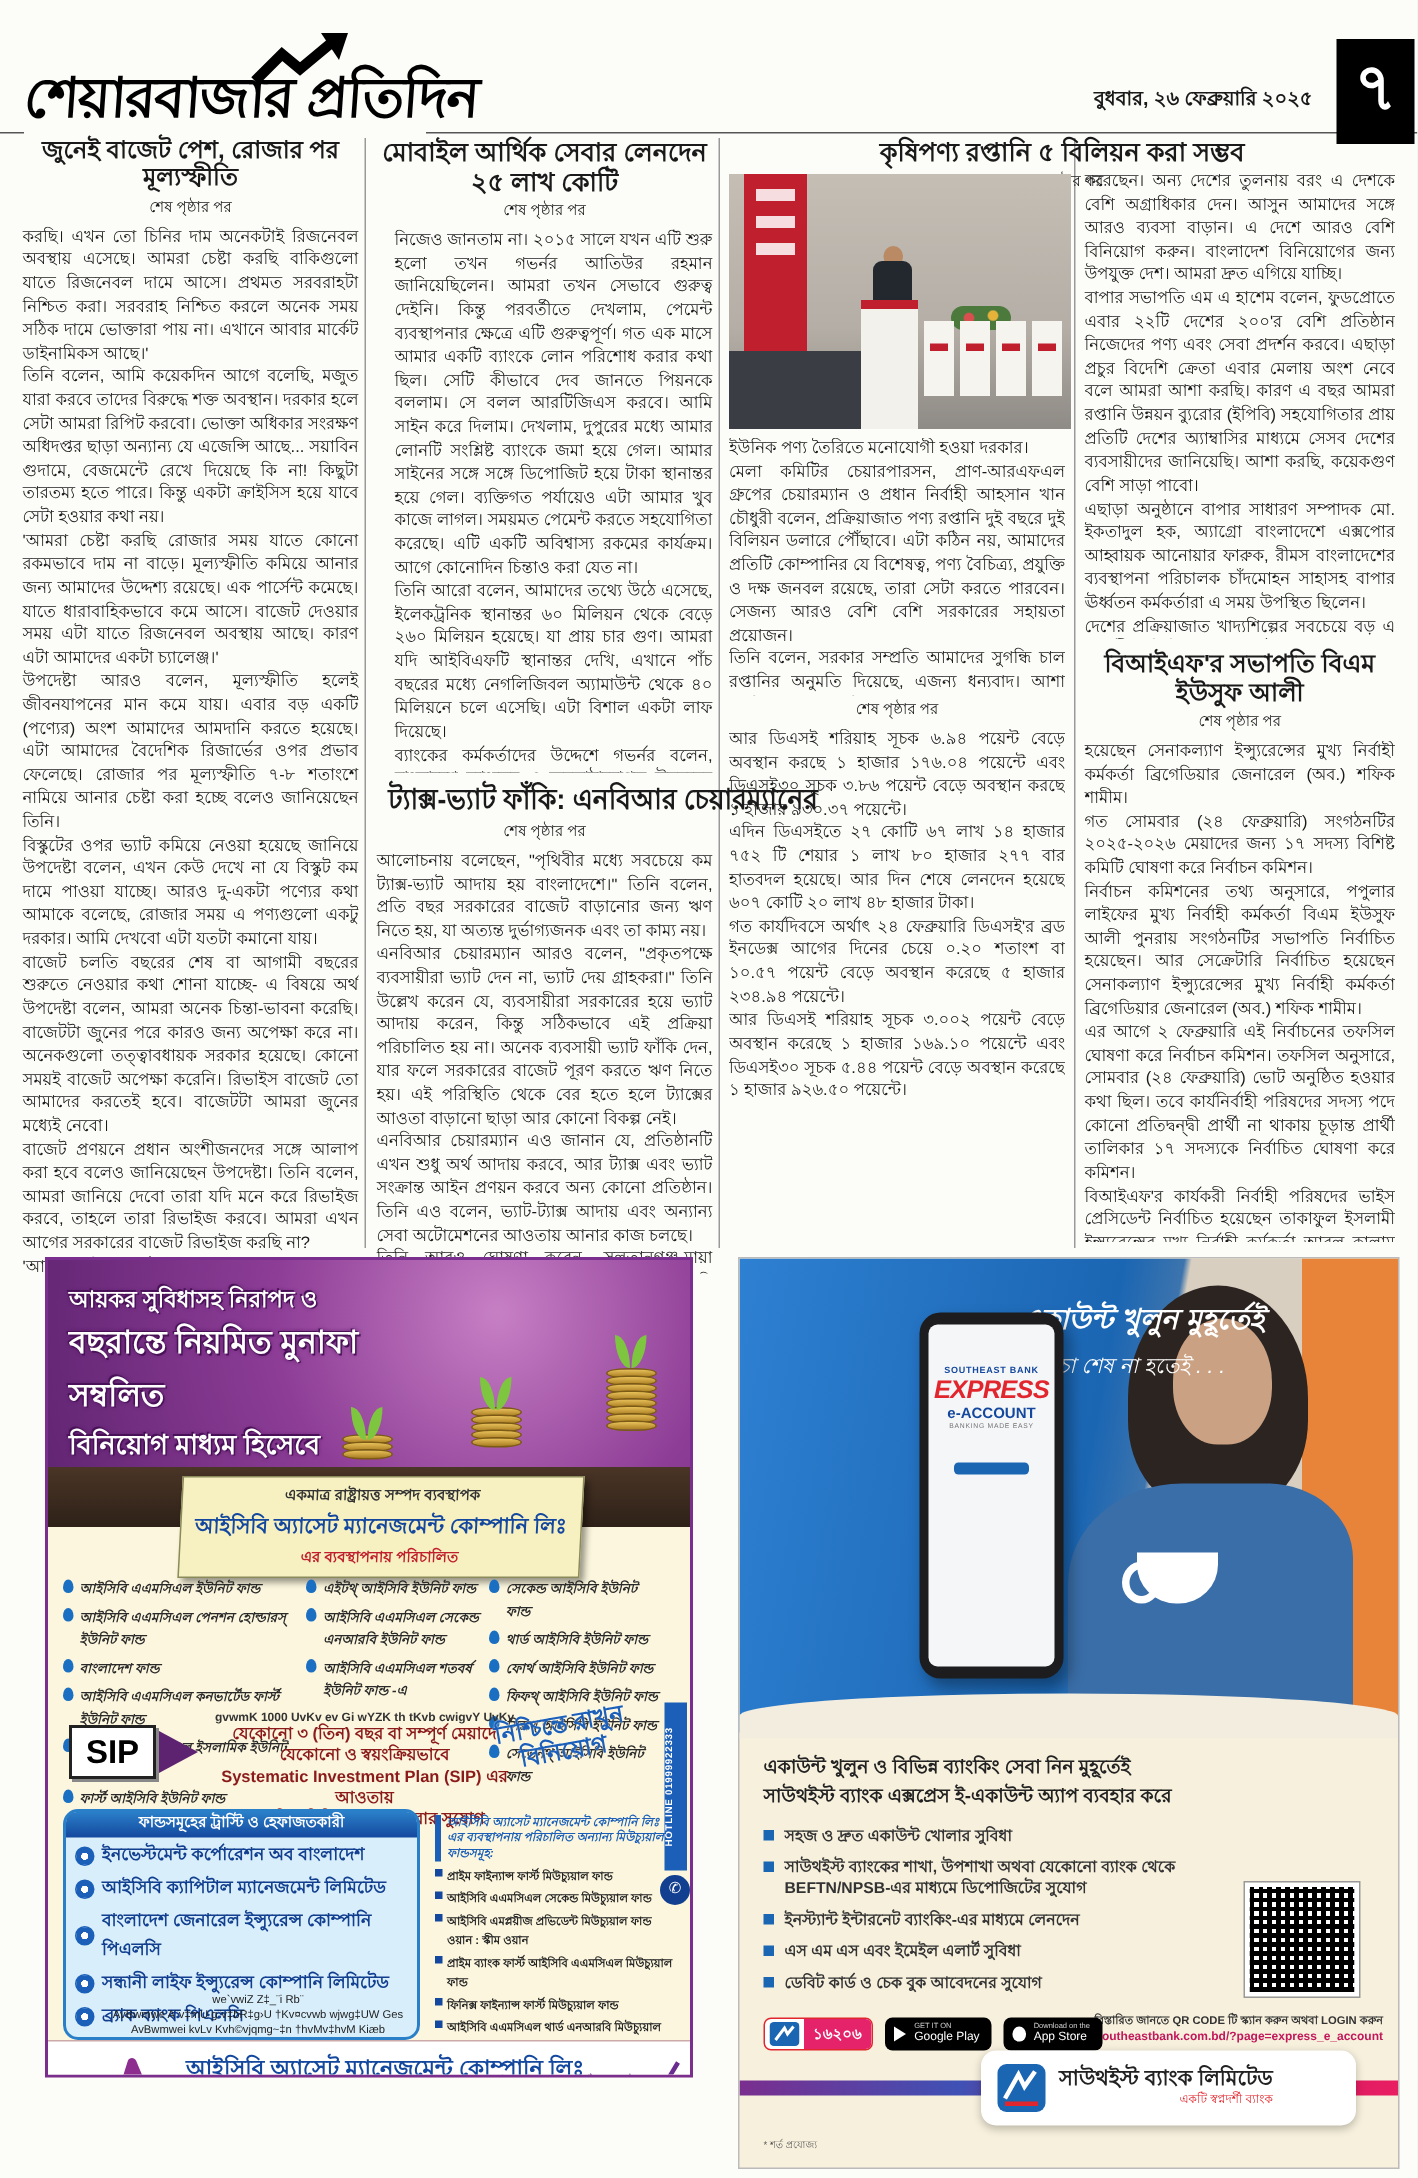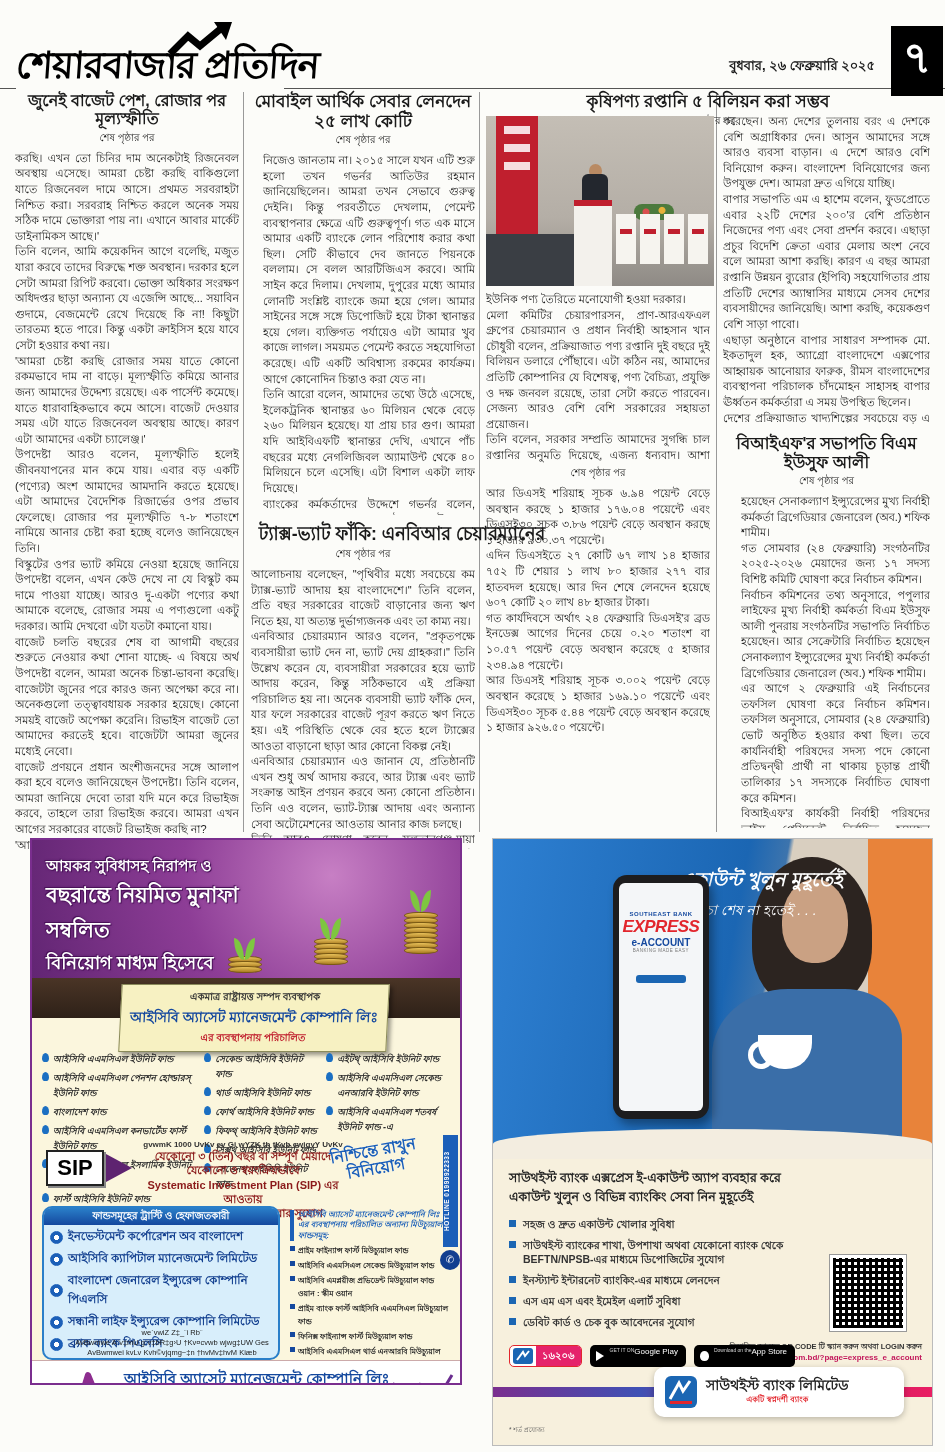--- a/index.html
+++ b/index.html
@@ -106,28 +106,28 @@
   .sb-item { display:flex; font-size:10.5px; color:#333; font-weight:bold; margin-bottom:7px; line-height:1.35; }
   .sb-item .sq { width:7px; height:7px; background:#1b66b3; margin:3px 7px 0 0; flex:none; }
   .qr { position:absolute; right:26px; top:100px; width:76px; height:76px; background:repeating-linear-gradient(0deg,#000 0 3px,transparent 3px 6px), repeating-linear-gradient(90deg,#000 0 3px,#fff 3px 6px); border:3px solid #fff; outline:1px solid #999; }
   .qrnote { position:absolute; right:10px; top:186px; width:250px; text-align:right; }
   .qrnote .n1 { font-size:7.5px; font-weight:bold; color:#333; }
   .qrnote .n2 { font-size:8px; font-weight:bold; color:#c2185b; }
   .badges { position:absolute; left:16px; top:190px; display:flex; gap:8px; align-items:center; }
   .badge-hot { display:flex; border:1px solid #e2262d; border-radius:5px; overflow:hidden; background:#fff; height:22px; align-items:center; }
   .badge-hot .sbmini { width:20px; height:16px; margin:0 3px; }
   .badge-hot .num { background:#e5236b; color:#fff; font-size:10px; font-weight:bold; padding:3px 6px; height:100%; display:flex; align-items:center; }
-  .badge-dark { background:#000; color:#fff; border-radius:5px; font-size:8px; padding:3px 8px 3px 20px; position:relative; height:22px; display:flex; flex-direction:row; justify-content:center; line-height:1.1; }
+  .badge-dark { background:#000; color:#fff; border-radius:5px; font-size:8px; padding:3px 8px 3px 20px; position:relative; height:22px; display:flex; flex-direction:column; justify-content:center; line-height:1.1; }
   .badge-dark::before { content:""; position:absolute; left:6px; top:6px; border-left:8px solid #fff; border-top:5px solid transparent; border-bottom:5px solid transparent; }
   .badge-dark.apple::before { border:0; width:9px; height:10px; background:#fff; border-radius:50% 50% 45% 45%; }
   .badge-dark small { font-size:5px; opacity:.8; }
   .seb-stripe { position:absolute; left:0; top:548px; width:100%; height:10px; background:linear-gradient(90deg,#7a2e8e,#3f51b5,#c2185b,#e91e63); }
   .seb-logobar { position:absolute; right:28px; top:528px; width:250px; height:50px; background:#fff; border-radius:10px; box-shadow:0 2px 6px rgba(0,0,0,.25); display:flex; align-items:center; padding:4px 10px; }
   .seb-logobar .lname { font-size:14px; font-weight:bold; color:#222; line-height:1.1; }
-  .seb-logobar .ltag { font-size:8px; font-weight:bold; color:#e2262d; text-align:center; }
+  .seb-logobar .ltag { font-size:8px; font-weight:normal; color:#e2262d; text-align:right; }
   .sblogo { width:34px; height:34px; margin-right:8px; flex:none; }
   .footnote { position:absolute; left:16px; top:586px; font-size:6.5px; color:#555; }
 </style>
 </head>
 <body>
 
 <div class="page">
 
   <div class="hrule"></div>
   <div class="masthead">
@@ -217,21 +217,21 @@
 
   <div class="col" style="left:723px; top:114px; width:207px;">
     <div class="body-text" style="height:312px;">
         <p>করেছেন। অন্য দেশের তুলনায় বরং এ দেশকে বেশি অগ্রাধিকার দেন। আসুন আমাদের সঙ্গে আরও ব্যবসা বাড়ান। এ দেশে আরও বেশি বিনিয়োগ করুন। বাংলাদেশ বিনিয়োগের জন্য উপযুক্ত দেশ। আমরা দ্রুত এগিয়ে যাচ্ছি।</p>
         <p>বাপার সভাপতি এম এ হাশেম বলেন, ফুডপ্রোতে এবার ২২টি দেশের ২০০'র বেশি প্রতিষ্ঠান নিজেদের পণ্য এবং সেবা প্রদর্শন করবে। এছাড়া প্রচুর বিদেশি ক্রেতা এবার মেলায় অংশ নেবে বলে আমরা আশা করছি। কারণ এ বছর আমরা রপ্তানি উন্নয়ন ব্যুরোর (ইপিবি) সহযোগিতার প্রায় প্রতিটি দেশের অ্যাম্বাসির মাধ্যমে সেসব দেশের ব্যবসায়ীদের জানিয়েছি। আশা করছি, কয়েকগুণ বেশি সাড়া পাবো।</p>
         <p>এছাড়া অনুষ্ঠানে বাপার সাধারণ সম্পাদক মো. ইকতাদুল হক, অ্যাগ্রো বাংলাদেশে এক্সপোর আহ্বায়ক আনোয়ার ফারুক, রীমস বাংলাদেশের ব্যবস্থাপনা পরিচালক চাঁদমোহন সাহাসহ বাপার ঊর্ধ্বতন কর্মকর্তারা এ সময় উপস্থিত ছিলেন।</p>
         <p>দেশের প্রক্রিয়াজাত খাদ্যশিল্পের সবচেয়ে বড় এ প্রদর্শনী প্রতিদিন সকাল ১০টায় শুরু হয়ে সন্ধ্যা ৭টা পর্যন্ত সবার জন্য উন্মুক্ত। এই তিন দিনের প্রদর্শনী ছাড়াও কারিগরি সেশন যেখানে দেশ-বিদেশের এ খাতের সঙ্গে যুক্ত বিশেষজ্ঞরা উপস্থিত থাকবেন। এছাড়া অংশগ্রহণকারী প্রতিষ্ঠানের সঙ্গে দেশীয় প্রতিষ্ঠানের বিজনেস ম্যাচিং সেশনের ব্যবস্থা থাকবে এই মেলায়।</p>
       </div>
     <div class="headline" style="font-size:16.5px; margin-top:8px;">বিআইএফ'র সভাপতি বিএম ইউসুফ আলী</div>
     <div class="contd">শেষ পৃষ্ঠার পর</div>
-    <div class="body-text" style="height:334px;margin-left:18px;">
+    <div class="body-text" style="height:334px;">
         <p>হয়েছেন সেনাকল্যাণ ইন্স্যুরেন্সের মুখ্য নির্বাহী কর্মকর্তা ব্রিগেডিয়ার জেনারেল (অব.) শফিক শামীম।</p>
         <p>গত সোমবার (২৪ ফেব্রুয়ারি) সংগঠনটির ২০২৫-২০২৬ মেয়াদের জন্য ১৭ সদস্য বিশিষ্ট কমিটি ঘোষণা করে নির্বাচন কমিশন।</p>
         <p>নির্বাচন কমিশনের তথ্য অনুসারে, পপুলার লাইফের মুখ্য নির্বাহী কর্মকর্তা বিএম ইউসুফ আলী পুনরায় সংগঠনটির সভাপতি নির্বাচিত হয়েছেন। আর সেক্রেটারি নির্বাচিত হয়েছেন সেনাকল্যাণ ইন্স্যুরেন্সের মুখ্য নির্বাহী কর্মকর্তা ব্রিগেডিয়ার জেনারেল (অব.) শফিক শামীম।</p>
         <p>এর আগে ২ ফেব্রুয়ারি এই নির্বাচনের তফসিল ঘোষণা করে নির্বাচন কমিশন। তফসিল অনুসারে, সোমবার (২৪ ফেব্রুয়ারি) ভোট অনুষ্ঠিত হওয়ার কথা ছিল। তবে কার্যনির্বাহী পরিষদের সদস্য পদে কোনো প্রতিদ্বন্দ্বী প্রার্থী না থাকায় চূড়ান্ত প্রার্থী তালিকার ১৭ সদস্যকে নির্বাচিত ঘোষণা করে কমিশন।</p>
         <p>বিআইএফ'র কার্যকরী নির্বাহী পরিষদের ভাইস প্রেসিডেন্ট নির্বাচিত হয়েছেন তাকাফুল ইসলামী ইন্স্যুরেন্সের মুখ্য নির্বাহী কর্মকর্তা আবুল কালাম আজাদ ও ন্যাশনাল লাইফ ইন্স্যুরেন্সের মুখ্য নির্বাহী কর্মকর্তা মো. কাজিম উদ্দিন।</p>
       </div>
   </div>
 
   <div class="icb">
     <div class="icb-photo">
@@ -295,20 +295,34 @@
             <span>আইসিবি এএমসিএল ইসলামিক ইউনিট ফান্ড</span>
           </div>
           <div class="fund-item">
             <span class="drop"></span>
             <span>ফার্স্ট আইসিবি ইউনিট ফান্ড</span>
           </div>
         </div>
       <div class="fcol">
           <div class="fund-item">
             <span class="drop"></span>
+            <span>এইটথ্ আইসিবি ইউনিট ফান্ড</span>
+          </div>
+          <div class="fund-item">
+            <span class="drop"></span>
+            <span>আইসিবি এএমসিএল সেকেন্ড এনআরবি ইউনিট ফান্ড</span>
+          </div>
+          <div class="fund-item">
+            <span class="drop"></span>
+            <span>আইসিবি এএমসিএল শতবর্ষ ইউনিট ফান্ড -এ</span>
+          </div>
+        </div>
+      <div class="fcol">
+          <div class="fund-item">
+            <span class="drop"></span>
             <span>সেকেন্ড আইসিবি ইউনিট ফান্ড</span>
           </div>
           <div class="fund-item">
             <span class="drop"></span>
             <span>থার্ড আইসিবি ইউনিট ফান্ড</span>
           </div>
           <div class="fund-item">
             <span class="drop"></span>
             <span>ফোর্থ আইসিবি ইউনিট ফান্ড</span>
           </div>
@@ -316,34 +330,20 @@
             <span class="drop"></span>
             <span>ফিফথ্ আইসিবি ইউনিট ফান্ড</span>
           </div>
           <div class="fund-item">
             <span class="drop"></span>
             <span>সিক্সথ্ আইসিবি ইউনিট ফান্ড</span>
           </div>
           <div class="fund-item">
             <span class="drop"></span>
             <span>সেভেনথ্ আইসিবি ইউনিট ফান্ড</span>
-          </div>
-        </div>
-      <div class="fcol">
-          <div class="fund-item">
-            <span class="drop"></span>
-            <span>এইটথ্ আইসিবি ইউনিট ফান্ড</span>
-          </div>
-          <div class="fund-item">
-            <span class="drop"></span>
-            <span>আইসিবি এএমসিএল সেকেন্ড এনআরবি ইউনিট ফান্ড</span>
-          </div>
-          <div class="fund-item">
-            <span class="drop"></span>
-            <span>আইসিবি এএমসিএল শতবর্ষ ইউনিট ফান্ড -এ</span>
           </div>
         </div>
     </div>
     <div class="sip-row">
       <div class="sip-box">SIP</div>
       <div class="sip-arrow"></div>
       <div class="sip-text">
         <div class="s1">gvwmK 1000 UvKv ev Gi wYZK th tKvb cwigvY UvKv</div>
         <div class="s2">যেকোনো ৩ (তিন) বছর বা সম্পূর্ণ মেয়াদে যেকোনো ও স্বয়ংক্রিয়ভাবে</div>
         <div class="s2">Systematic Investment Plan (SIP) এর আওতায়</div>
@@ -451,22 +451,22 @@
           <div class="a2">EXPRESS</div>
           <div class="a3">e-ACCOUNT</div>
           <div class="a4">BANKING MADE EASY</div>
           <div class="abtn"></div>
         </div>
       </div>
       <div class="seb-table"></div>
     </div>
     <div class="seb-body">
       <div class="seb-title">
+        <div>একাউন্ট খুলুন ও বিভিন্ন ব্যাংকিং সেবা নিন মুহূর্তেই</div>
         <div>সাউথইস্ট ব্যাংক এক্সপ্রেস ই-একাউন্ট অ্যাপ ব্যবহার করে</div>
-        <div>একাউন্ট খুলুন ও বিভিন্ন ব্যাংকিং সেবা নিন মুহূর্তেই</div>
       </div>
       <div class="seb-bullets">
           <div class="sb-item">
             <span class="sq"></span>
             <span>সহজ ও দ্রুত একাউন্ট খোলার সুবিধা</span>
           </div>
           <div class="sb-item">
             <span class="sq"></span>
             <span>সাউথইস্ট ব্যাংকের শাখা, উপশাখা অথবা যেকোনো ব্যাংক থেকে BEFTN/NPSB-এর মাধ্যমে ডিপোজিটের সুযোগ</span>
           </div>

